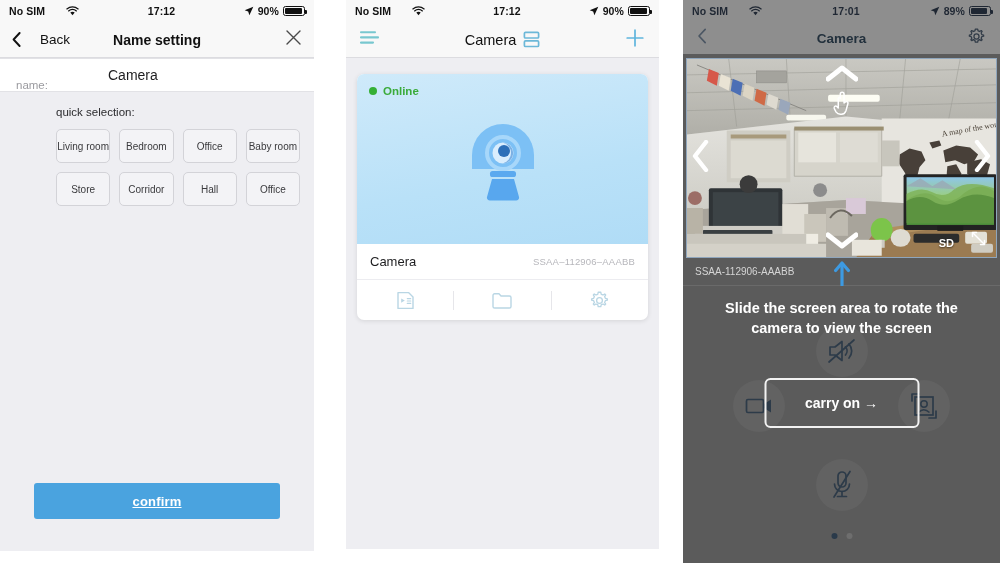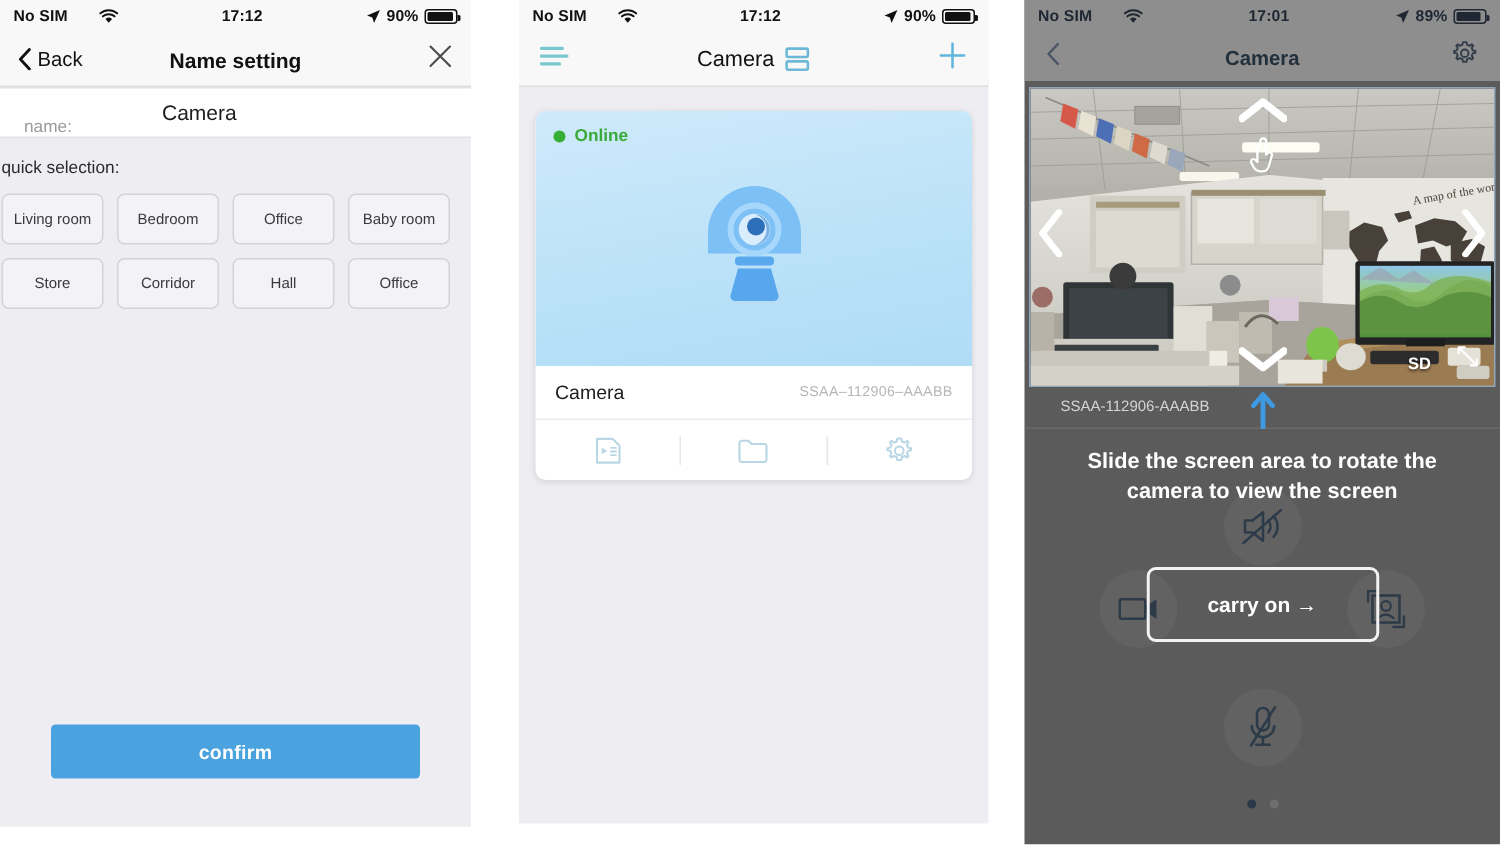--- a/index.html
+++ b/index.html
@@ -34,49 +34,49 @@
   .batt i { position:absolute; left:1px; top:1px; bottom:1px; background: currentColor;
             border-radius:1px; display:block; }
 
   
   #panel1 { left: 0; width: 314px; height: 551px; background: #eeeef2; }
   #panel1 .statusbar { background: #f8f8f8; color: #111; }
   .nav1 {
     height: 36px; background: #f8f8f8; display: flex; align-items: center;
     padding: 0 12px; border-bottom: 1px solid #dcdce0; position: relative;
   }
-  .nav1 .back { display: flex; align-items: center; gap: 4px; font-size: 13.5px; color: #111; }
+  .nav1 .back { display: flex; align-items: center; gap: 19px; font-size: 13.5px; color: #111; }
   .nav1 .title {
     position: absolute; left: 0; right: 0; text-align: center;
     font-size: 14px; font-weight: bold; color: #111; pointer-events: none;
   }
   .nav1 .closebtn { margin-left: auto; position: relative; z-index: 2; }
   .hintbar {
     background: #eceaef; color: #8d8d92; font-size: 10.5px; line-height: 1.55;
     padding: 7px 13px 8px; letter-spacing: .1px;
   }
   .namerow {
     background: #ffffff; height: 34px; display: flex; align-items: center;
     padding: 0 16px; border-top: 1px solid #e2e2e6; border-bottom: 1px solid #e2e2e6;
   }
   .namerow .lbl { font-size: 11.5px; color: #9a9a9f; width: 92px; margin-top: 20px; }
   .namerow .val { font-size: 14px; color: #1d1d1f; }
-  .qsel { padding: 14px 14px 0 1px; }
+  .qsel { padding: 14px 14px 0 14px; margin-left: 42px; }
   .qsel h4 { font-size: 11.5px; font-weight: normal; color: #2b2b2e; margin-bottom: 11px; }
   .chipgrid { display: grid; grid-template-columns: repeat(4, 1fr); gap: 9px; }
   .chip {
     height: 34px; border: 1px solid #d3d3d8; border-radius: 5px; background: #f3f3f6;
     display: flex; align-items: center; justify-content: center;
     font-size: 10px; color: #3a3a3d; white-space: nowrap;
   }
   .confirm-wrap { position: absolute; left: 0; right: 0; bottom: 32px; padding: 0 34px; }
   .confirm {
     height: 36px; border-radius: 3px; background: #4aa3df; color: #fff;
     display: flex; align-items: center; justify-content: center;
-    font-size: 13px; font-weight: bold; letter-spacing: .2px; border: none; width: 100%;
+    font-size: 13px; font-weight: bold; letter-spacing: .2px; border: none; width: 100%; text-decoration: underline;
   }
 
   
   #panel2 { left: 346px; width: 313px; height: 549px; background: #eeeef2; }
   #panel2 .statusbar { background: #f8f8f8; color: #111; }
   .nav2 {
     height: 36px; background: #f8f8f8; display: flex; align-items: center;
     padding: 0 14px; border-bottom: 1px solid #dcdce0; position: relative;
   }
   .nav2 .title-wrap {
@@ -134,21 +134,21 @@
   .pan-left { left: 5px; top: 50%; transform: translateY(-50%); }
   .pan-right { right: 5px; top: 50%; transform: translateY(-50%); }
   .hand-cursor { position: absolute; top: 32px; left: 50%; transform: translateX(-46%); }
   .sd-badge {
     position: absolute; right: 42px; bottom: 8px; color: #fff; font-size: 11px;
     font-weight: bold; text-shadow: 0 1px 2px rgba(0,0,0,.6);
   }
   .expand-badge { position: absolute; right: 9px; bottom: 6px; }
 
   .sn-row {
-    height: 28px; display: flex; align-items: center; padding: 0 24px;
+    height: 28px; display: flex; align-items: center; padding: 0 12px;
     font-size: 10px; color: #d4d4d4; border-bottom: 1px solid #6a6a6a; position: relative;
   }
   .blue-arrow { position: absolute; left: 50%; transform: translateX(-50%); top: 2px; }
   .tutorial {
     text-align: center; color: #fff; font-size: 14.5px; font-weight: bold;
     line-height: 1.38; padding: 12px 22px 0;
   }
   .ctrl { position: absolute; width: 52px; height: 52px; border-radius: 50%;
           background: rgba(255,255,255,.045);
           display: flex; align-items: center; justify-content: center; }

